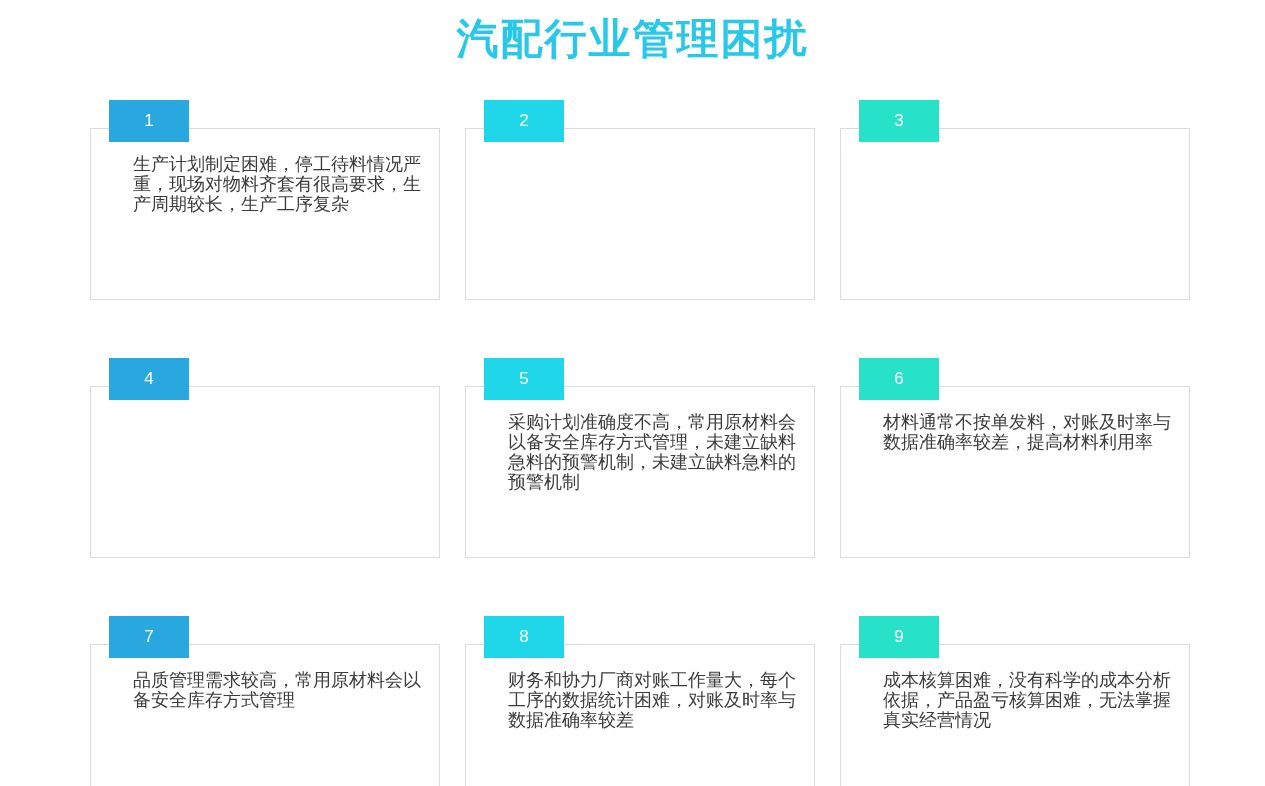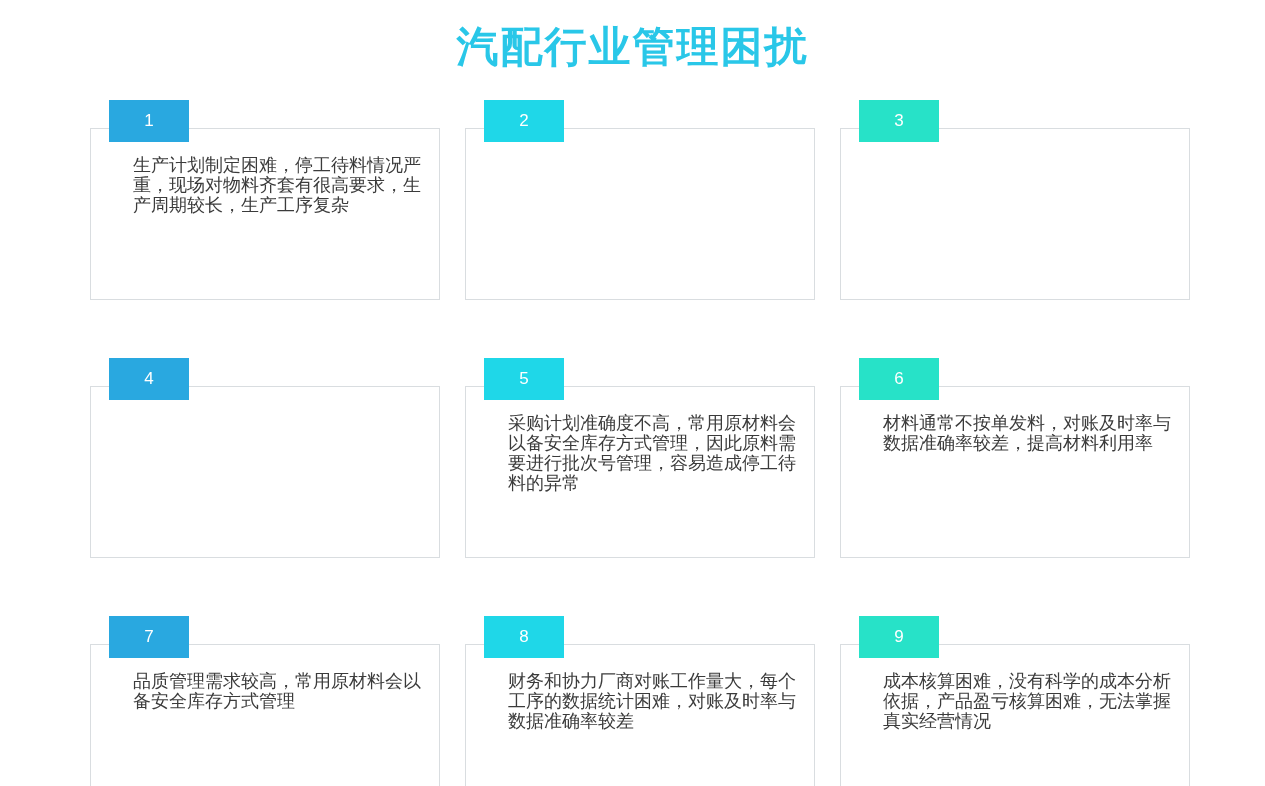--- a/index.html
+++ b/index.html
@@ -18,21 +18,21 @@
     width: 1265px;
     height: 786px;
     box-sizing: border-box;
   }
   .title {
     text-align: center;
     font-size: 42px;
     font-weight: bold;
     color: #29c7e8;
     letter-spacing: 2px;
-    padding-top: 22px;
+    padding-top: 14px;
     line-height: 1.2;
     user-select: none;
   }
   .grid {
     position: absolute;
     left: 90px;
     top: 128px;
     width: 1100px;
     display: grid;
     grid-template-columns: 350px 350px 350px;
@@ -63,20 +63,21 @@
     position: absolute;
     left: 42px;
     right: 14px;
     top: 26px;
     font-size: 18px;
     line-height: 20px;
     color: #3b3b3b;
     letter-spacing: 0px;
     white-space: pre-wrap;
     word-break: break-all;
+    font-family: Liberation Mono, monospace;
   }
 </style>
 </head>
 <body style="background: rgb(255, 255, 255);">
 
 <div class="slide">
 
   <div class="title" style="color: rgb(41, 199, 232);">汽配行业管理困扰</div>
 
   <div class="grid">
@@ -103,21 +104,21 @@
     <div class="card">
       <div class="badge" style="background: rgb(41, 168, 224);">
         <span>4</span>
       </div>
     </div>
 
     <div class="card">
       <div class="badge" style="background: rgb(31, 215, 232);">
         <span>5</span>
       </div>
-      <div class="card-text">采购计划准确度不高，常用原材料会以备安全库存方式管理，因此原料需要进行批次号管理，容易造成停工待料的异常</div>
+      <div class="card-text">采购计划准确度不高，常用原材料会以备安全库存方式管理，未建立缺料急料的预警机制，未建立缺料急料的预警机制</div>
     </div>
 
     <div class="card">
       <div class="badge" style="background: rgb(39, 226, 200);">
         <span>6</span>
       </div>
       <div class="card-text">材料通常不按单发料，对账及时率与数据准确率较差，提高材料利用率</div>
     </div>
 
     <div class="card">

